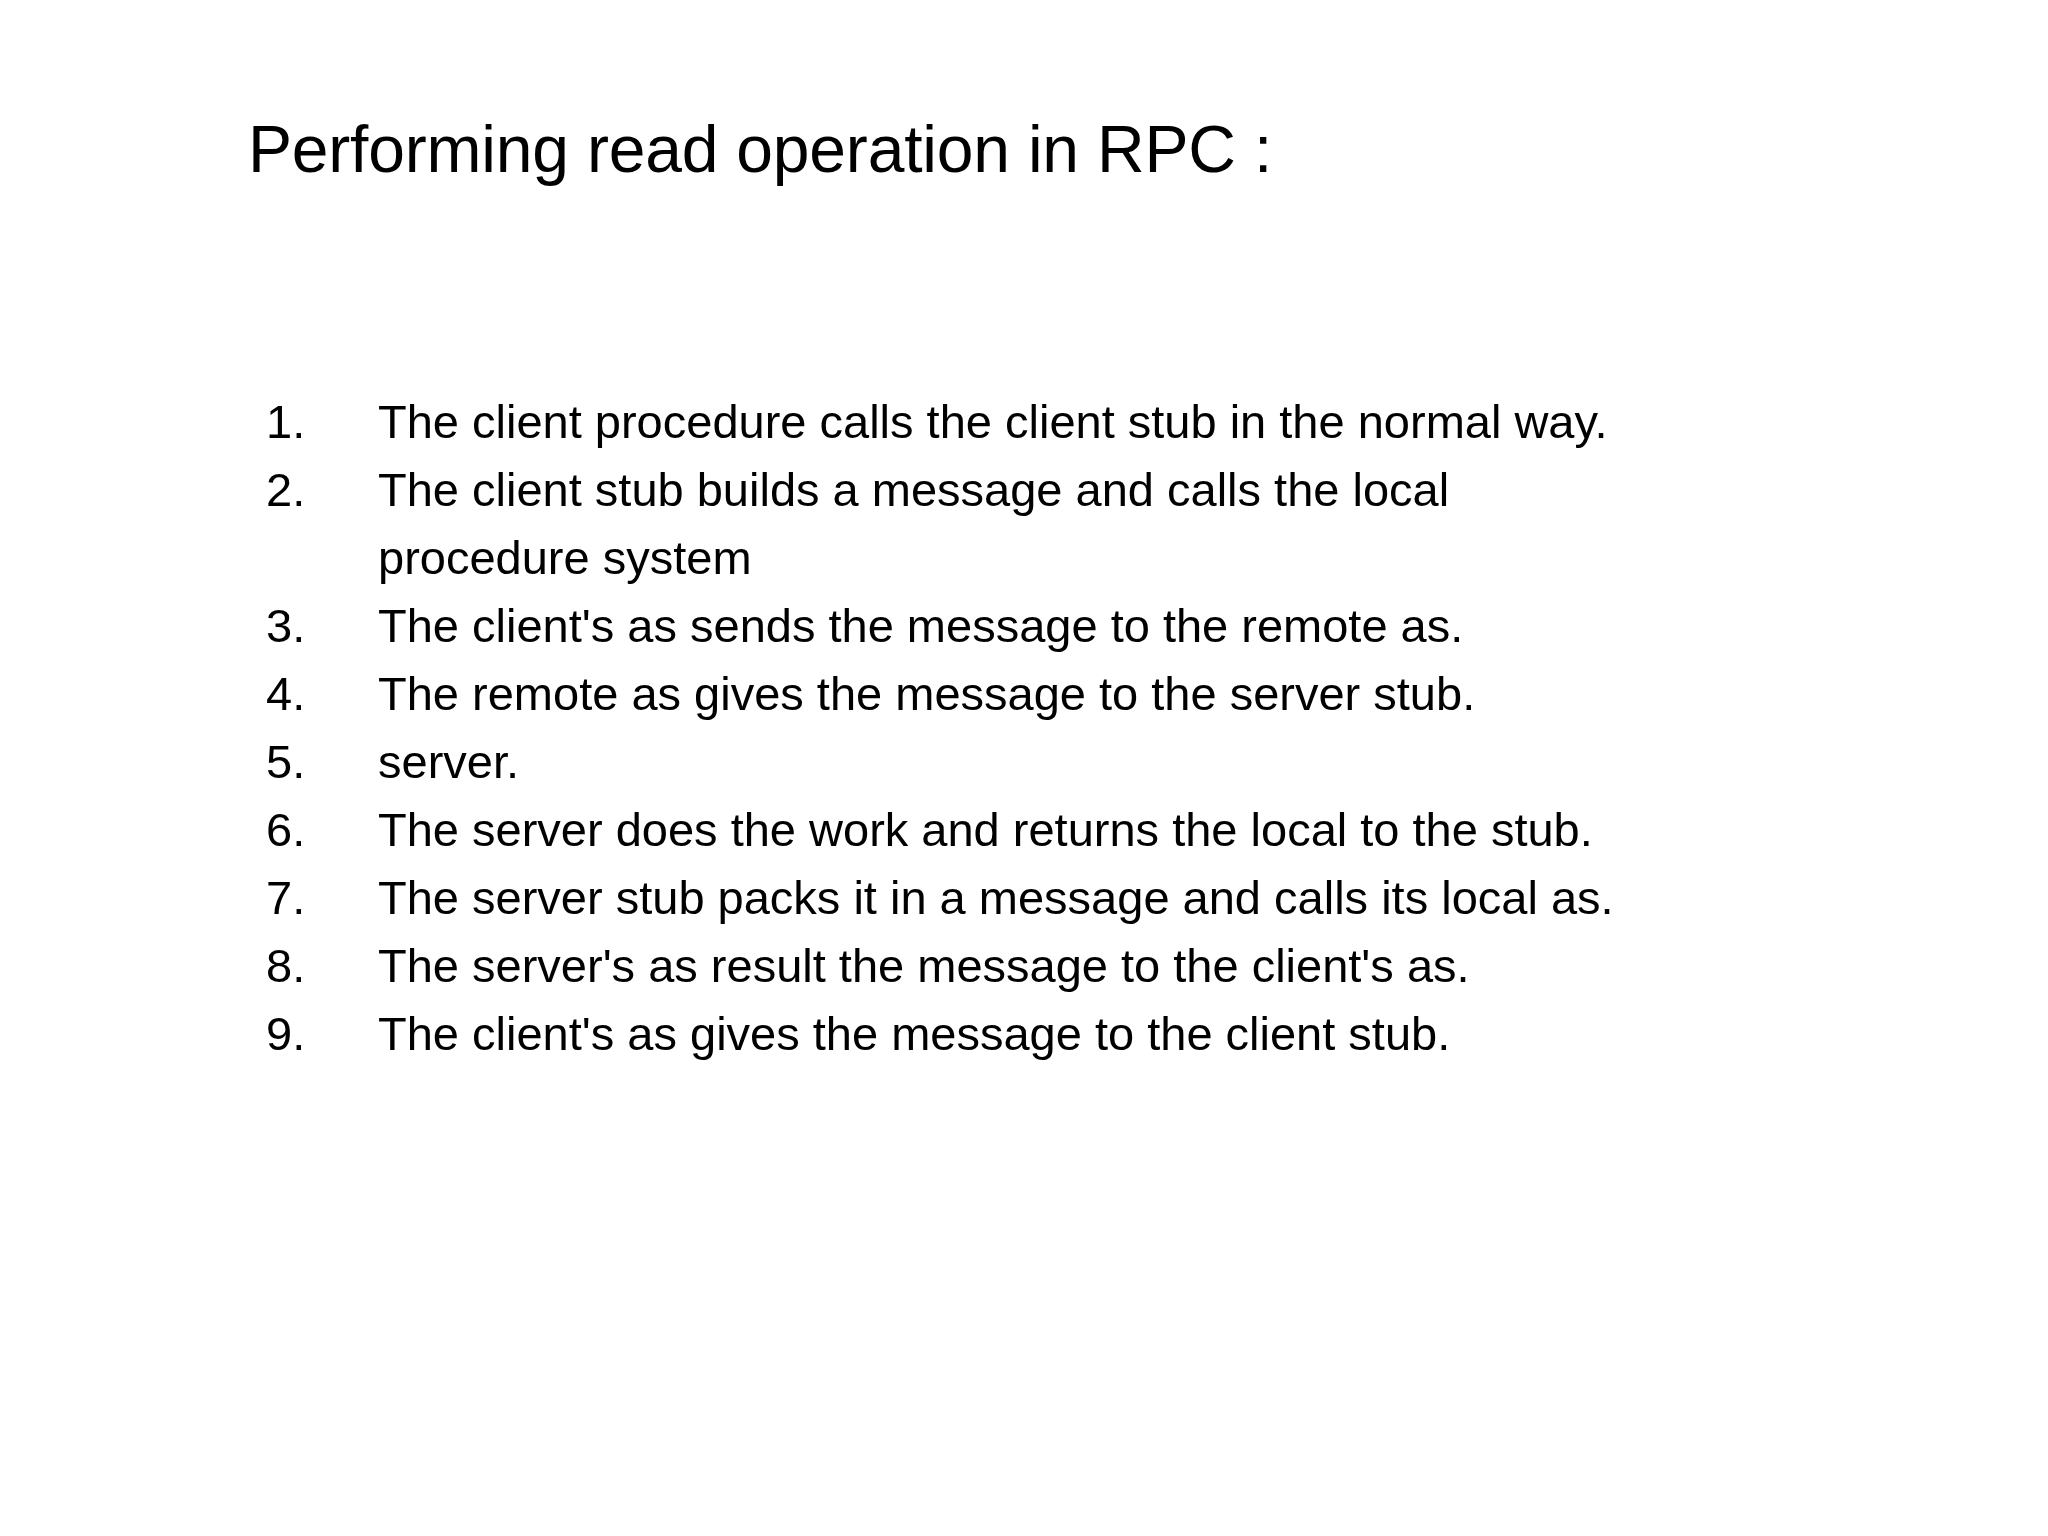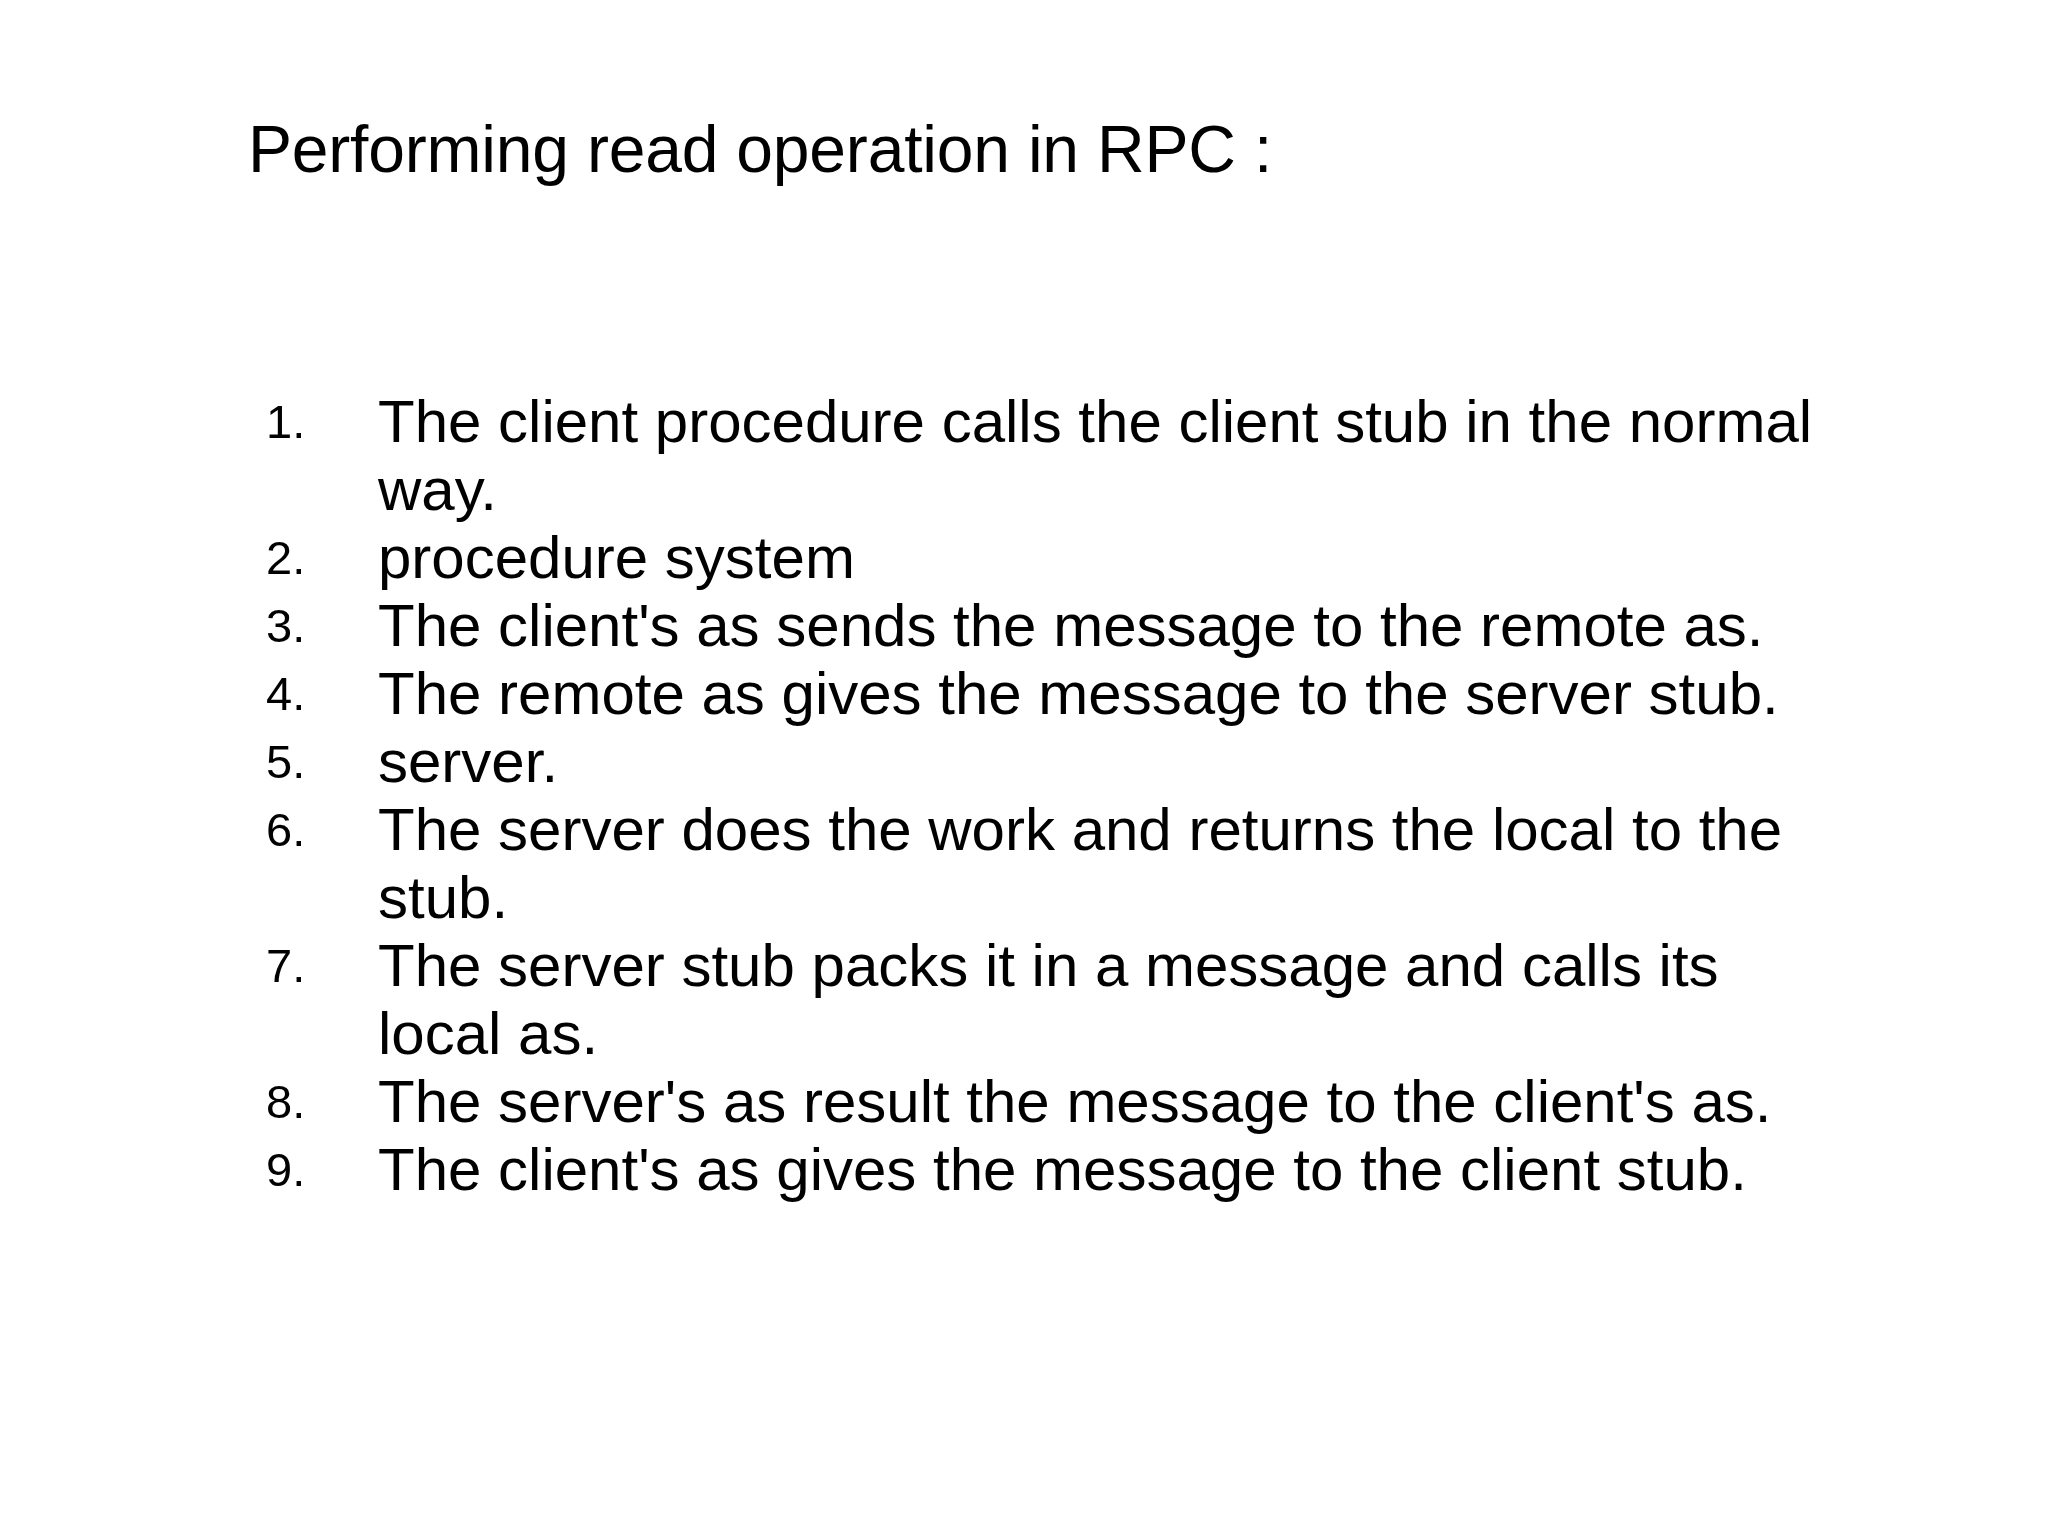--- a/index.html
+++ b/index.html
@@ -45,21 +45,21 @@
   }
   .step-num {
     flex: 0 0 112px;
     text-align: left;
     font-size: 47px;
     line-height: 68px;
     white-space: nowrap;
   }
   .step-text {
     flex: 1 1 auto;
-    font-size: 60px;
+    font-size: 47px;
     line-height: 68px;
   }
   .step-text .wrap-line {
     display: block;
   }
 </style>
 </head>
 <body>
 
 <div class="slide">
@@ -71,20 +71,21 @@
     <div class="step-row">
       <span class="step-num">1.</span>
       <span class="step-text">
         <span class="wrap-line">The client procedure calls the client stub in the normal way.</span>
       </span>
     </div>
 
     <div class="step-row">
       <span class="step-num">2.</span>
       <span class="step-text">
+        <span class="wrap-line">The client stub builds a message and calls the local</span>
         <span class="wrap-line">procedure system</span>
       </span>
     </div>
 
     <div class="step-row">
       <span class="step-num">3.</span>
       <span class="step-text">
         <span class="wrap-line">The client's as sends the message to the remote as.</span>
       </span>
     </div>

